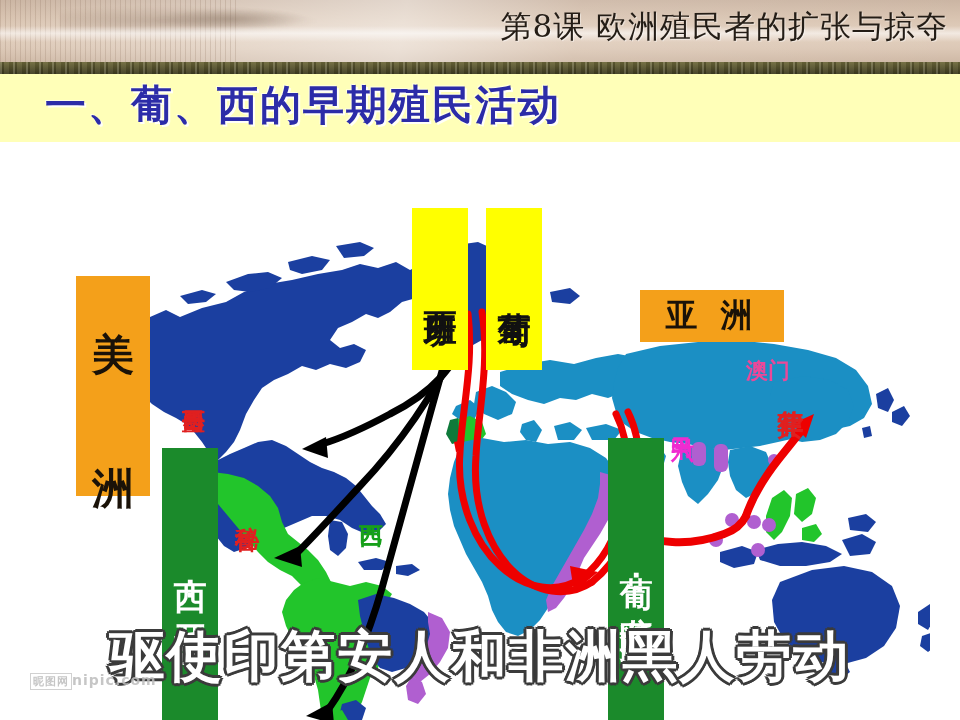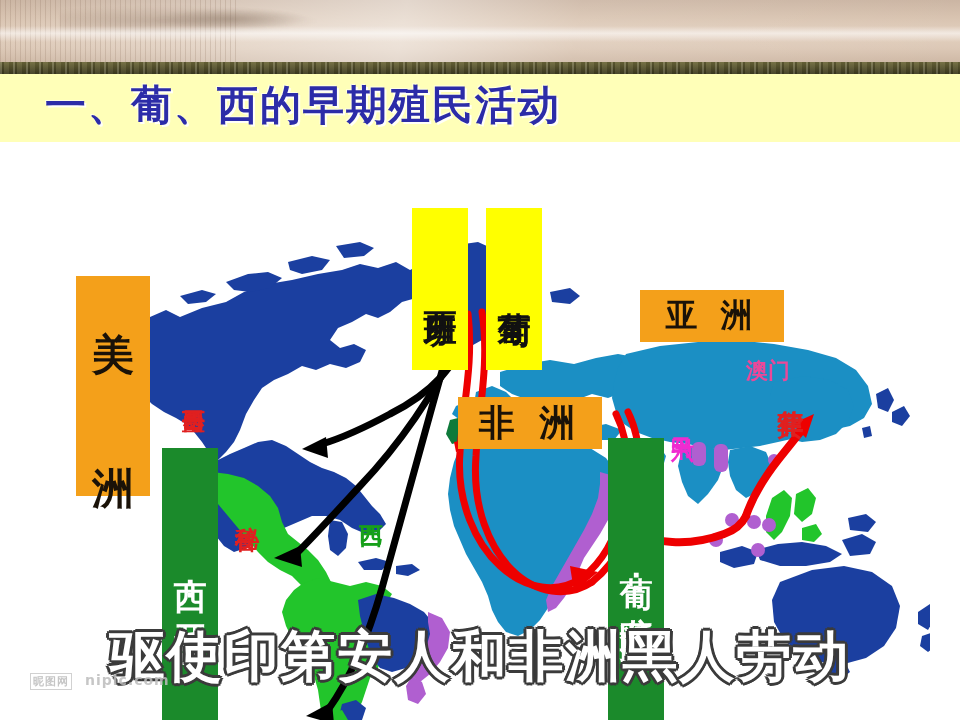--- a/index.html
+++ b/index.html
@@ -115,34 +115,35 @@
       -3px  0px 0 #3b3b3b, 3px  0px 0 #3b3b3b;
   }
 
   
   .watermark{
     position:absolute;left:30px;top:672px;
     font-size:14px;color:#bdbdbd;font-weight:bold;letter-spacing:1px;
     white-space:nowrap;opacity:.85;
   }
   .wm-badge{
-    display:inline-block;border:1px solid #c9c9c9;padding:0 2px;margin-right:13px;
+    display:inline-block;border:1px solid #c9c9c9;padding:0 2px;margin-right:0;
     font-size:11px;
   }
 </style>
 </head>
 <body>
 
 <div id="slide">
 
   <div class="header">
     <div class="header-streaks"></div>
     <div class="header-smudge"></div>
     <div class="header-smudge2"></div>
     <div class="header-sheen"></div>
+    <div class="header-title">第8课 欧洲殖民者的扩张与掠夺</div>
   </div>
   <div class="header-band"></div>
 
   <div class="banner">
     <div class="banner-title">一、葡、西的早期殖民活动</div>
   </div>
 
   <div class="map-stage">
 
     <svg class="map-svg" viewBox="0 0 900 578">
@@ -321,21 +322,20 @@
     </svg>
 
     <div class="vlabel box-orange" style="left:46px;top:134px;width:74px;height:220px;font-size:42px;letter-spacing:44px;">美 洲</div>
 
     <div class="vlabel box-yellow" style="left:382px;top:66px;width:56px;height:162px;">西班牙</div>
 
     <div class="vlabel box-yellow" style="left:456px;top:66px;width:56px;height:162px;">葡萄牙</div>
 
     <div class="hlabel box-orange" style="left:610px;top:148px;width:144px;height:52px;font-size:32px;letter-spacing:6px;">亚 洲</div>
 
-    <div class="hlabel box-orange" style="left:428px;top:255px;width:144px;height:52px;font-size:36px;letter-spacing:6px;">非 洲</div>
 
     <div class="vlabel box-green" style="left:132px;top:306px;width:56px;height:272px;">西：开采金</div>
 
     <div class="vlabel box-green" style="left:578px;top:296px;width:56px;height:282px;">葡：垄断商路</div>
 
     <div class="maptext" style="left:152px;top:250px;font-size:23px;color:#e02020;">墨西哥</div>
 
     <div class="maptext" style="left:205px;top:366px;font-size:24px;color:#e02020;">秘鲁</div>
 
     <div class="maptext" style="left:329px;top:365px;font-size:24px;color:#17a01a;">巴西</div>

